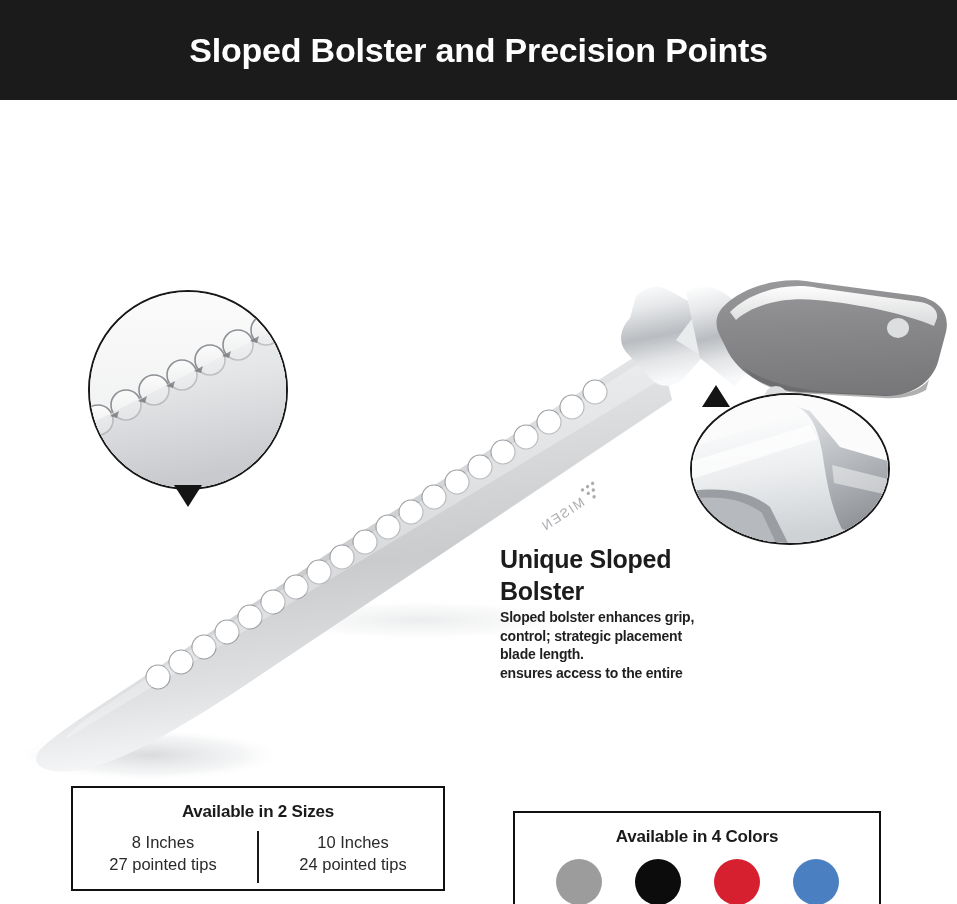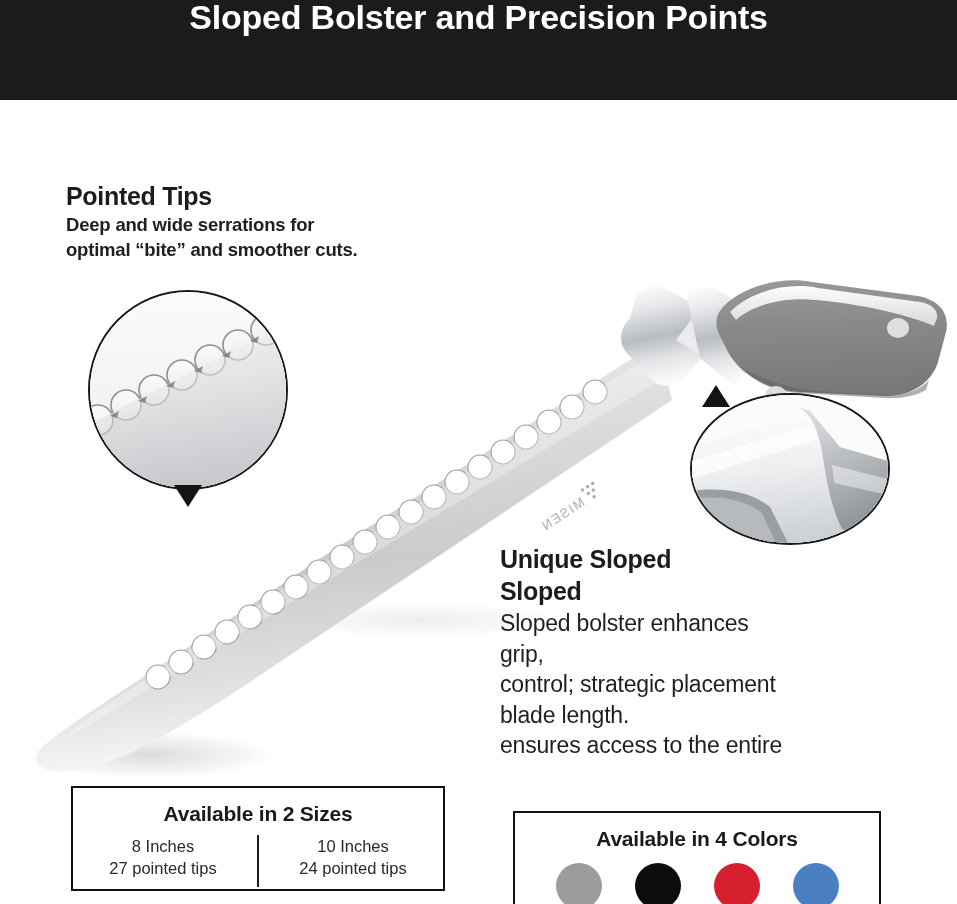--- a/index.html
+++ b/index.html
@@ -22,21 +22,21 @@
 
   
   .header-banner {
     position: absolute;
     left: 0;
     top: 0;
     width: 957px;
     height: 100px;
     background: #1b1b1b;
     display: flex;
-    align-items: flex-start;
+    align-items: center;
     justify-content: center;
   }
   .header-title {
     color: #ffffff;
     font-size: 34px;
     font-weight: bold;
     letter-spacing: -0.2px;
     line-height: 1;
     text-align: center;
     font-family: "Liberation Sans", sans-serif;
@@ -57,21 +57,21 @@
     font-weight: bold;
     color: #1f1f1f;
     line-height: 1.33;
     margin: 0;
     letter-spacing: -0.2px;
   }
   .callout-body-line { display: block; }
 
   #callout-tips { left: 66px; top: 180px; width: 340px; }
   #callout-bolster { left: 500px; top: 543px; width: 290px; }
-  #callout-bolster .callout-body { font-weight: normal; font-size: 23px; }
+  #callout-bolster .callout-body { font-weight: bold; font-size: 14px; }
 
   
   .knife-stage {
     position: absolute;
     left: 0;
     top: 100px;
     width: 957px;
     height: 680px;
     pointer-events: none;
   }
@@ -134,21 +134,21 @@
   }
   #box-colors {
     left: 513px;
     top: 786px;
     width: 368px;
     height: 105px;
     margin-top: 25px;
   }
   .info-box-title {
     text-align: center;
-    font-size: 21px;
+    font-size: 17px;
     font-weight: bold;
     color: #1a1a1a;
     margin: 14px 0 0 0;
     letter-spacing: -0.2px;
   }
   .sizes-row {
     display: flex;
     align-items: stretch;
     justify-content: flex-end;
     margin-top: 9px;
@@ -404,32 +404,25 @@
 
       <path d="M 0 96 C 30 92 58 96 78 112 L 96 148 L 0 148 Z" fill="#9a9da1"></path>
       <path d="M 0 104 C 26 100 52 104 70 118 L 84 148 L 0 148 Z" fill="#b6b9bd"></path>
 
       <path d="M 0 66 L 118 30 L 126 44 L 0 84 Z" fill="#ffffff" opacity="0.7"></path>
       <path d="M 140 70 L 196 84 L 196 100 L 142 88 Z" fill="#ffffff" opacity="0.45"></path>
     </svg>
   </div>
   <div class="pointer-triangle" id="pointer-bolster"></div>
 
-  <div class="callout" id="callout-tips">
-    <h2 class="callout-heading">Pointed Tips</h2>
-    <p class="callout-body">
-      <span class="callout-body-line">Deep and wide serrations for</span>
-      <span class="callout-body-line">optimal “bite” and smoother cuts.</span>
-    </p>
-  </div>
 
   <div class="callout" id="callout-bolster">
     <h2 class="callout-heading">
       <span class="callout-body-line">Unique Sloped</span>
-      <span class="callout-body-line">Sloped</span>
+      <span class="callout-body-line">Bolster</span>
     </h2>
     <p class="callout-body">
       <span class="callout-body-line">Sloped bolster enhances grip,</span>
       <span class="callout-body-line">control; strategic placement</span>
       <span class="callout-body-line">blade length.</span>
       <span class="callout-body-line">ensures access to the entire</span>
     </p>
   </div>
 
   <div class="info-box" id="box-sizes">

